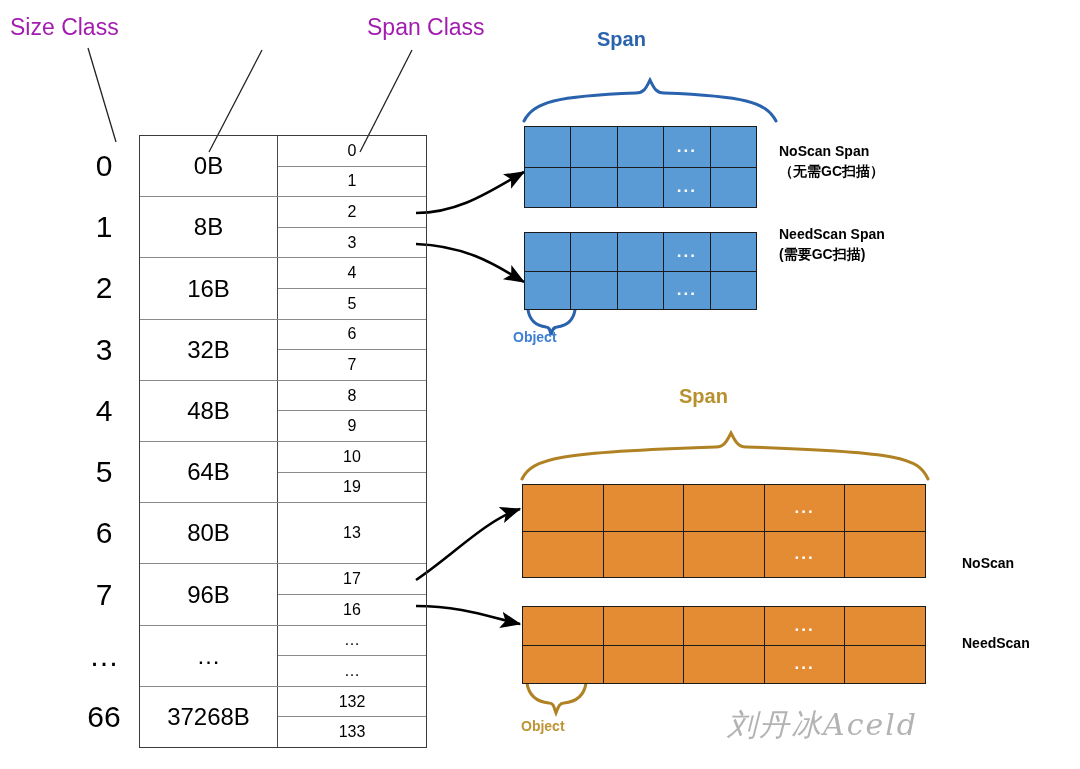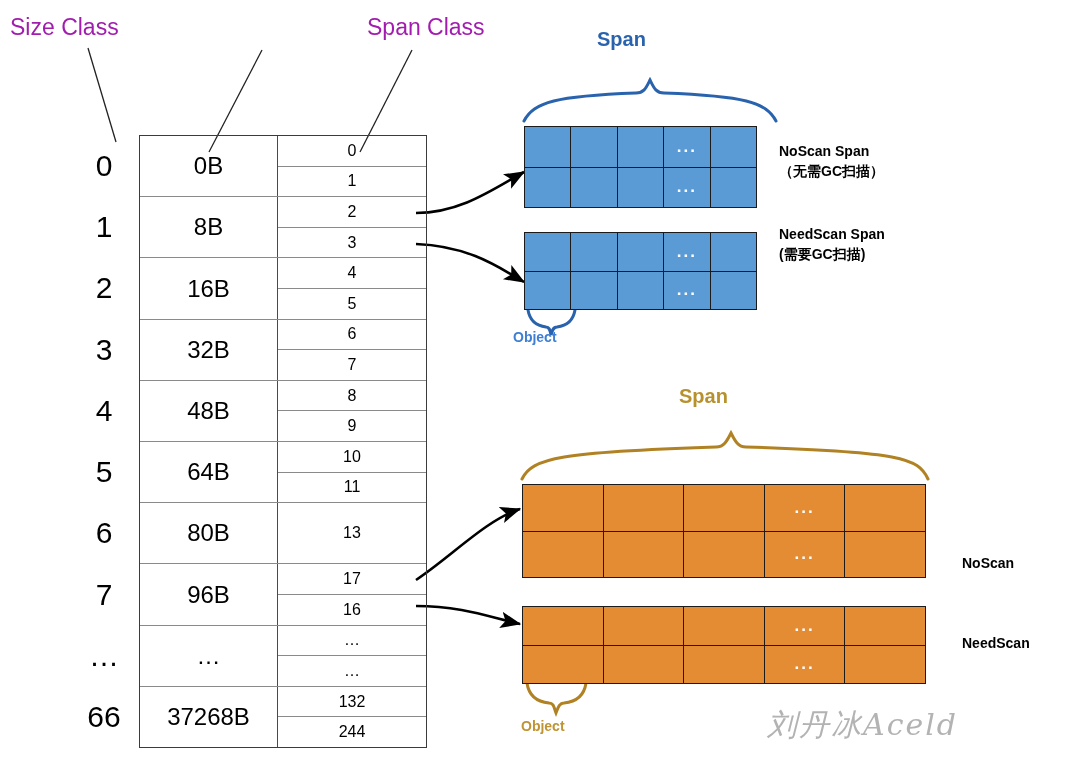--- a/index.html
+++ b/index.html
@@ -284,21 +284,21 @@
       <div class="span-col">
         <div class="span-cell">8</div>
         <div class="span-cell">9</div>
       </div>
     </div>
 
     <div class="tbl-row">
       <div class="obj-size">64B</div>
       <div class="span-col">
         <div class="span-cell">10</div>
-        <div class="span-cell">11</div>
+        <div class="span-cell">19</div>
       </div>
     </div>
 
     <div class="tbl-row">
       <div class="obj-size">80B</div>
       <div class="span-col">
         <div class="span-cell">13</div>
       </div>
     </div>
 
@@ -315,21 +315,21 @@
       <div class="span-col">
         <div class="span-cell">…</div>
         <div class="span-cell">…</div>
       </div>
     </div>
 
     <div class="tbl-row">
       <div class="obj-size">37268B</div>
       <div class="span-col">
         <div class="span-cell">132</div>
-        <div class="span-cell">244</div>
+        <div class="span-cell">133</div>
       </div>
     </div>
 
   </div>
 
   <div class="abs span-title" style="left:597px; top:29px; color:#2A63AD;">Span</div>
 
   <div class="span-grid blue-grid" style="left:524px; top:126px; width:233px; height:82px;">
     <div class="grid-row">
       <div class="cell"></div>
@@ -411,15 +411,15 @@
       <div class="cell"></div>
     </div>
   </div>
 
   <div class="abs object-label" style="left:521px; top:719px; color:#BF9434;">Object</div>
 
   <div class="abs desc" style="left:962px; top:511px;margin-top:42px;">NoScan</div>
 
   <div class="abs desc" style="left:962px; top:633px;">NeedScan</div>
 
-  <div class="abs watermark" style="left:727px; top:705px;margin-left:40px;">刘丹冰Aceld</div>
+  <div class="abs watermark" style="left:727px; top:705px;">刘丹冰Aceld</div>
 
 </div>
 
 </body></html>

